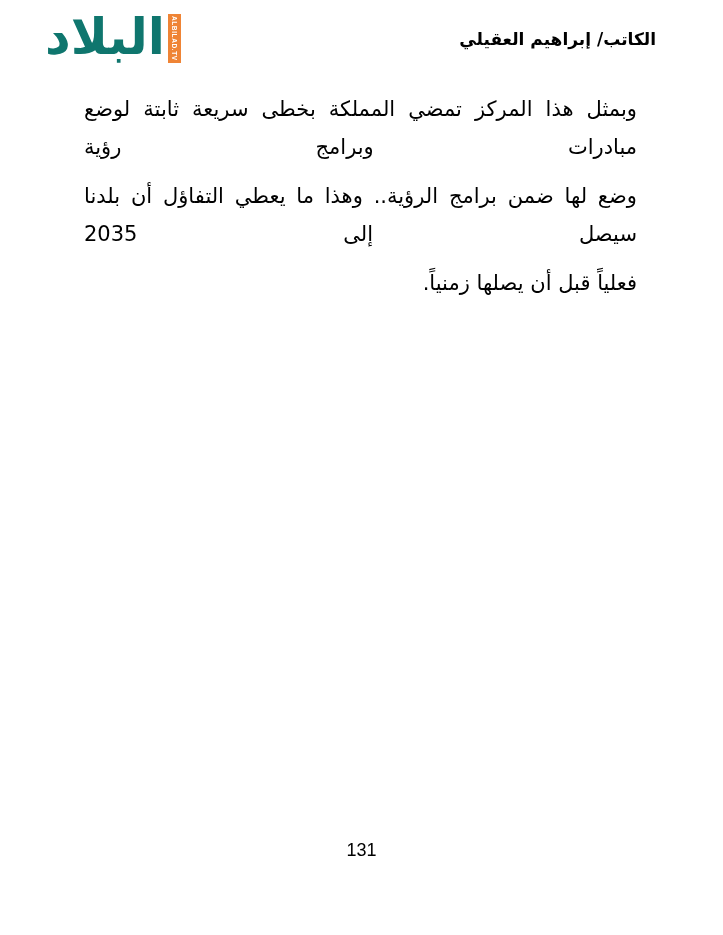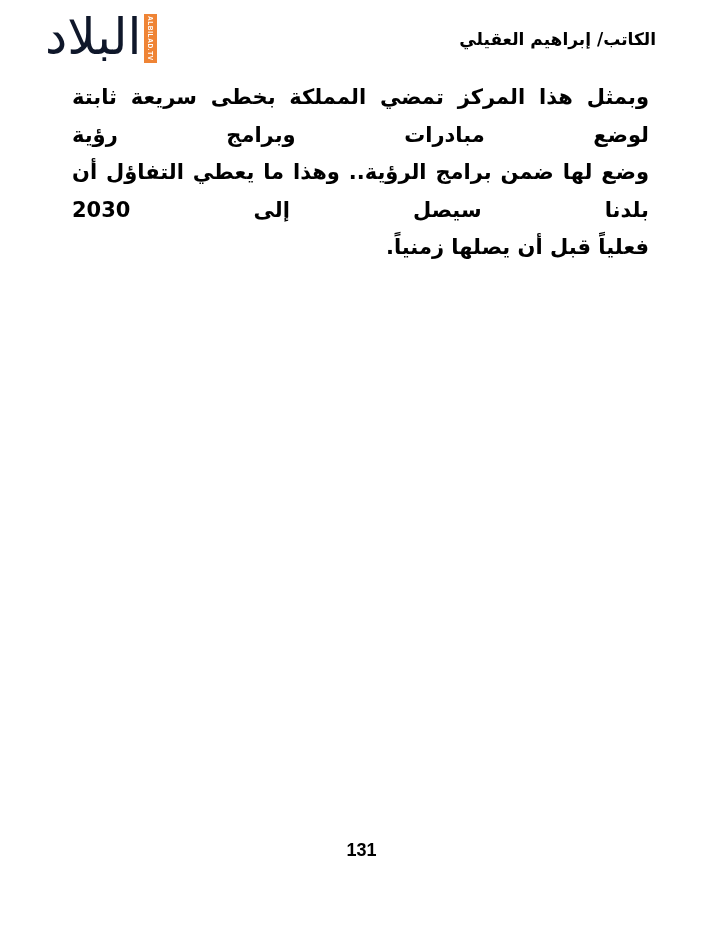--- a/index.html
+++ b/index.html
@@ -20,22 +20,22 @@
   
   .logo {
     position: absolute;
     left: 45px;
     top: 4px;
     display: flex;
     align-items: flex-start;
   }
   .logo-wordmark {
     direction: rtl;
-    color: #0f172a;
-    font-weight: 400;
+    color: #0f766e;
+    font-weight: 700;
     font-size: 50px;
     line-height: 66px;
     letter-spacing: -1px;
   }
   .logo-banner {
     margin-left: 3px;
     margin-top: 10px;
     width: 13px;
     height: 49px;
     background: #EF8435;
@@ -66,55 +66,54 @@
   .article {
     position: absolute;
     top: 79px;
     left: 72px;
     right: 74px;
     direction: rtl;
     font-size: 21px;
     line-height: 37.5px;
   }
   .article .line {
-    margin: 0;
+    margin: 12px;
     text-align: justify;
     text-align-last: justify;
-    font-weight: bold;
   }
   .article .line--last {
     text-align: center;
     text-align-last: right;
   }
 
   
   .page-number {
     position: absolute;
     top: 840px;
     left: 0;
     width: 100%;
     text-align: center;
     font-family: "Liberation Sans", sans-serif;
     font-size: 18px;
-    font-weight: 700;
+    font-weight: 400;
   }
 </style>
 </head>
 <body>
 
 <div class="page">
 
   <div class="logo">
     <span class="logo-wordmark">البلاد</span>
     <span class="logo-banner">ALBILAD.TV</span>
   </div>
 
   <div class="author">الكاتب/ إبراهيم العقيلي</div>
 
   <div class="article">
     <p class="line">وبمثل هذا المركز تمضي المملكة بخطى سريعة ثابتة لوضع مبادرات وبرامج رؤية</p>
-    <p class="line">وضع لها ضمن برامج الرؤية.. وهذا ما يعطي التفاؤل أن بلدنا سيصل إلى 2030</p>
+    <p class="line">وضع لها ضمن برامج الرؤية.. وهذا ما يعطي التفاؤل أن بلدنا سيصل إلى 2035</p>
     <p class="line line--last">فعلياً قبل أن يصلها زمنياً.</p>
   </div>
 
   <div class="page-number">131</div>
 
 </div>
 
 </body></html>

